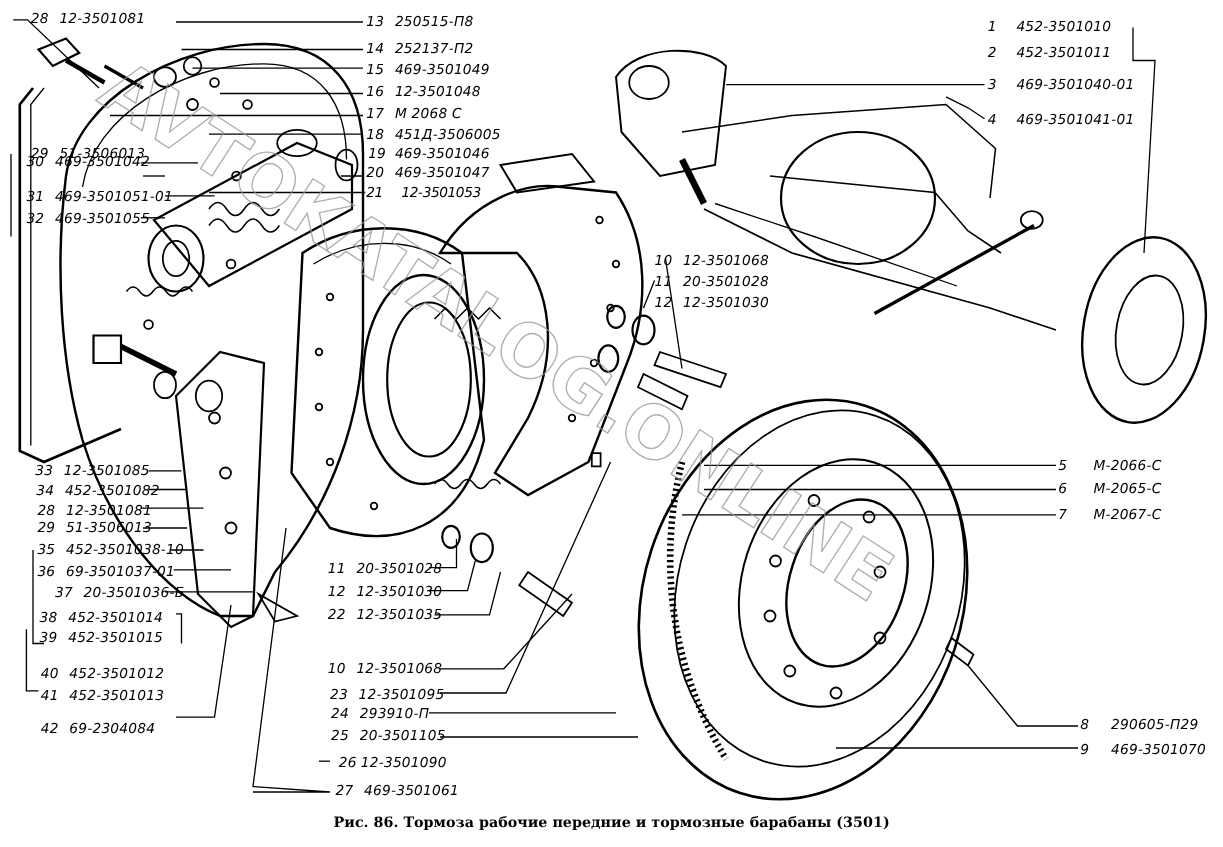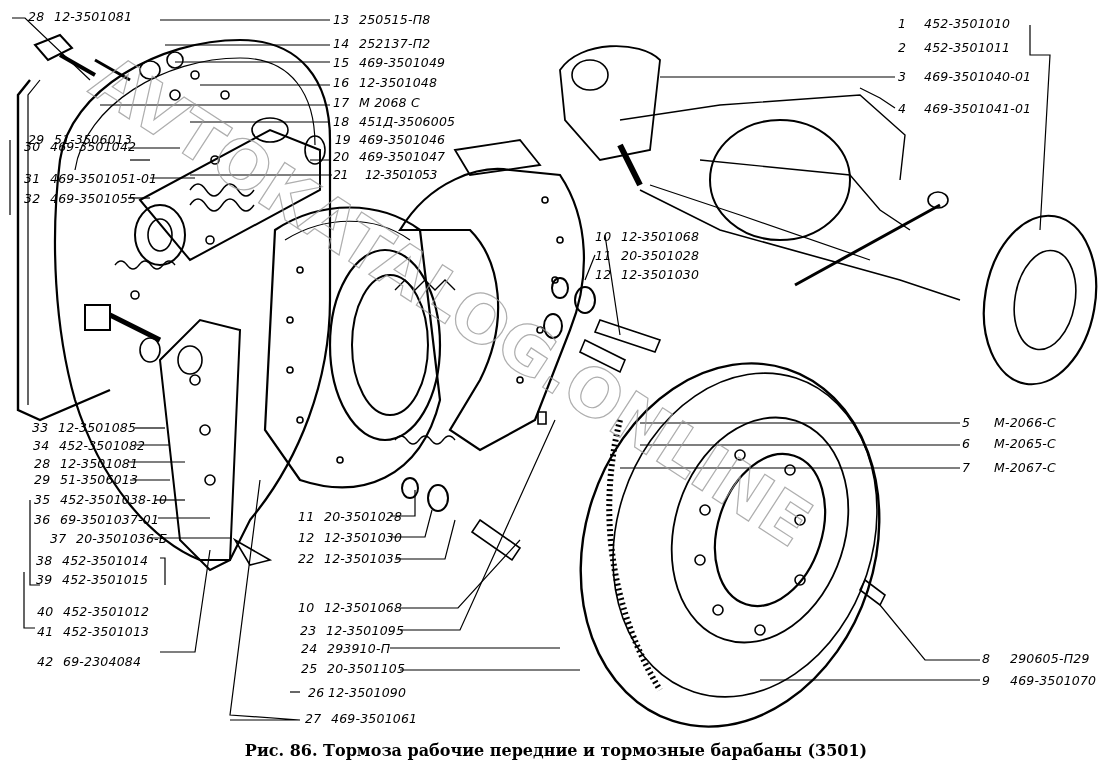--- a/index.html
+++ b/index.html
@@ -4,21 +4,21 @@
 <style>
   html, body { margin:0; padding:0; background:#ffffff; }
   body { width:1112px; height:770px; position:relative; overflow:hidden;
          font-family:"DejaVu Sans", sans-serif; color:#000; }
   #drawing { position:absolute; left:0; top:0; width:1112px; height:770px; }
   .lbl { position:absolute; font-family:"DejaVu Sans", sans-serif; font-style:italic;
          font-size:12.5px; line-height:14px; white-space:nowrap; letter-spacing:0.2px; }
   .lbl .num { display:inline-block; min-width:18px; }
   .lbl .pn { margin-left:8px; }
   .caption { position:absolute; left:0; width:1112px; top:741px; text-align:center;
-             font-family:"DejaVu Serif", serif; font-weight:bold; font-size:16px; }
+             font-family:"DejaVu Serif", serif; font-weight:bold; font-size:13px; }
   .wm { position:absolute; font-family:"DejaVu Sans", sans-serif; font-weight:bold;
         font-size:66px; color:transparent; -webkit-text-stroke:1.2px #9a9a9a;
         transform-origin:left top; white-space:nowrap; opacity:0.8; }
 </style>
 </head>
 <body>
 
 <svg id="drawing" viewBox="0 0 1112 770" xmlns="http://www.w3.org/2000/svg" fill="none" stroke="#000" stroke-width="1.6">
 
   <g>

